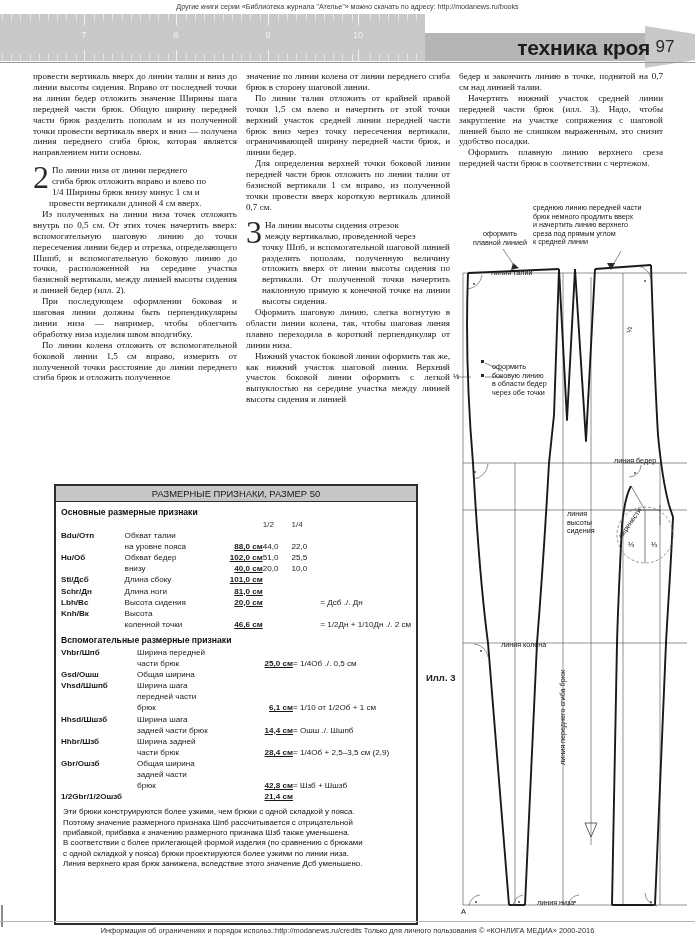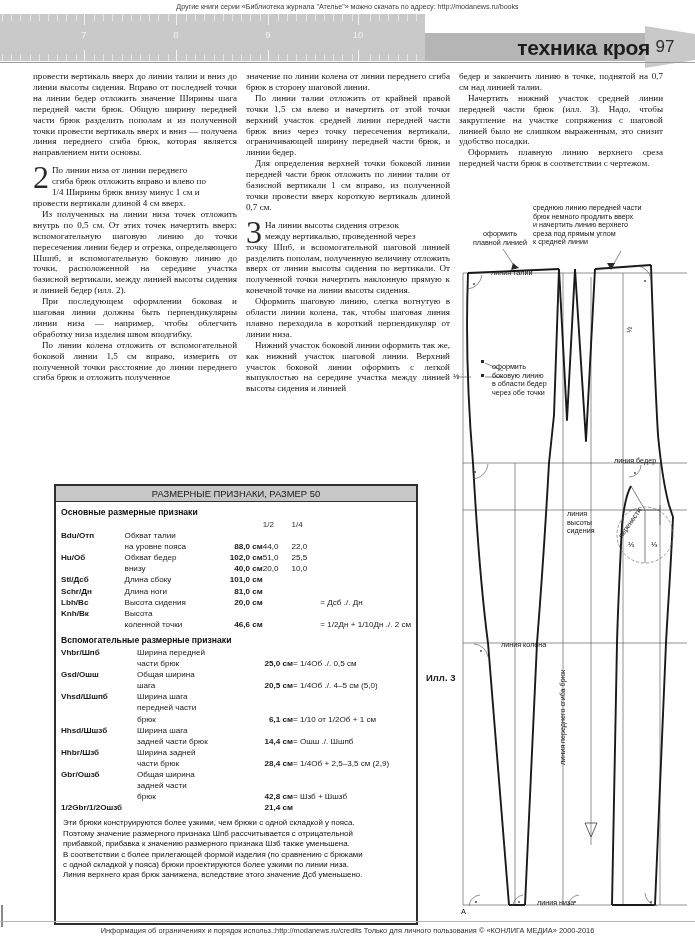--- a/index.html
+++ b/index.html
@@ -79,42 +79,42 @@
   .col3{left:459px;top:71px;width:204px;}
 
   .numpara{position:relative;min-height:30px;margin-top:7px;}
   .numpara .bignum{
     position:absolute;left:0;top:-4px;
     font-family:"Liberation Serif",serif;
     font-size:32px;line-height:32px;color:#2a2a2a;font-weight:400;
   }
   .numpara .np-body{text-indent:0;}
   .numpara .np-body .l1,.numpara .np-body .l2{margin-left:19px;display:block;}
-  .numpara .np-body .rest{display:block;margin-left:0;}
+  .numpara .np-body .rest{display:block;margin-left:16px;}
 
   
   .tablebox{
     position:absolute;left:54px;top:484px;width:360px;height:437px;
     border:2px solid #2e2e2e;background:#ffffff;
     font-family:"Liberation Sans",sans-serif;
   }
   .tbl-title{
     height:15px;line-height:15px;background:#c7c7c7;
     text-align:center;font-size:9.4px;color:#1a1a1a;
     border-bottom:1px solid #2e2e2e;
   }
   .tbl-body{padding:4px 5px 0 5px;}
   .sec-head{
     font-weight:bold;font-size:8.6px;color:#111;margin:1px 0 2px 0;
   }
   table.meas{border-collapse:collapse;width:100%;font-size:8.1px;color:#191919;}
   table.meas td{padding:0;vertical-align:top;line-height:11.1px;white-space:nowrap;}
   td.c-abbr{width:76px;font-weight:bold;}
   td.c-name{width:98px;}
-  td.c-val{width:58px;font-weight:bold;text-align:right;padding-right:6px;}
+  td.c-val{width:58px;font-weight:bold;text-align:right;padding-right:6px;text-decoration:underline;}
   td.c-h{width:34px;}
   td.c-q{width:34px;}
   td.c-form{}
   .hdr-row td{font-size:8.1px;color:#303030;padding-bottom:1px;}
   .note{
     font-size:7.9px;line-height:10.4px;color:#111;
     margin:5px 2px 0 2px;text-align:left;
   }
   .note div{white-space:nowrap;}
 
@@ -407,26 +407,20 @@
               <td class="c-val">25,0 см</td>
               <td class="c-form" colspan="3">= 1/4Об ./. 0,5 см</td>
             </tr>
             <tr>
               <td class="c-abbr">Gsd/Ошш</td>
               <td class="c-name">Общая ширина</td>
               <td class="c-val"></td>
               <td class="c-form" colspan="3"></td>
             </tr>
             <tr>
-              <td class="c-abbr"></td>
-              <td class="c-name">шага</td>
-              <td class="c-val">20,5 см</td>
-              <td class="c-form" colspan="3">= 1/4Об ./. 4–5 см (5,0)</td>
-            </tr>
-            <tr>
               <td class="c-abbr">Vhsd/Шшпб</td>
               <td class="c-name">Ширина шага</td>
               <td class="c-val"></td>
               <td class="c-form" colspan="3"></td>
             </tr>
             <tr>
               <td class="c-abbr"></td>
               <td class="c-name">передней части</td>
               <td class="c-val"></td>
               <td class="c-form" colspan="3"></td>

